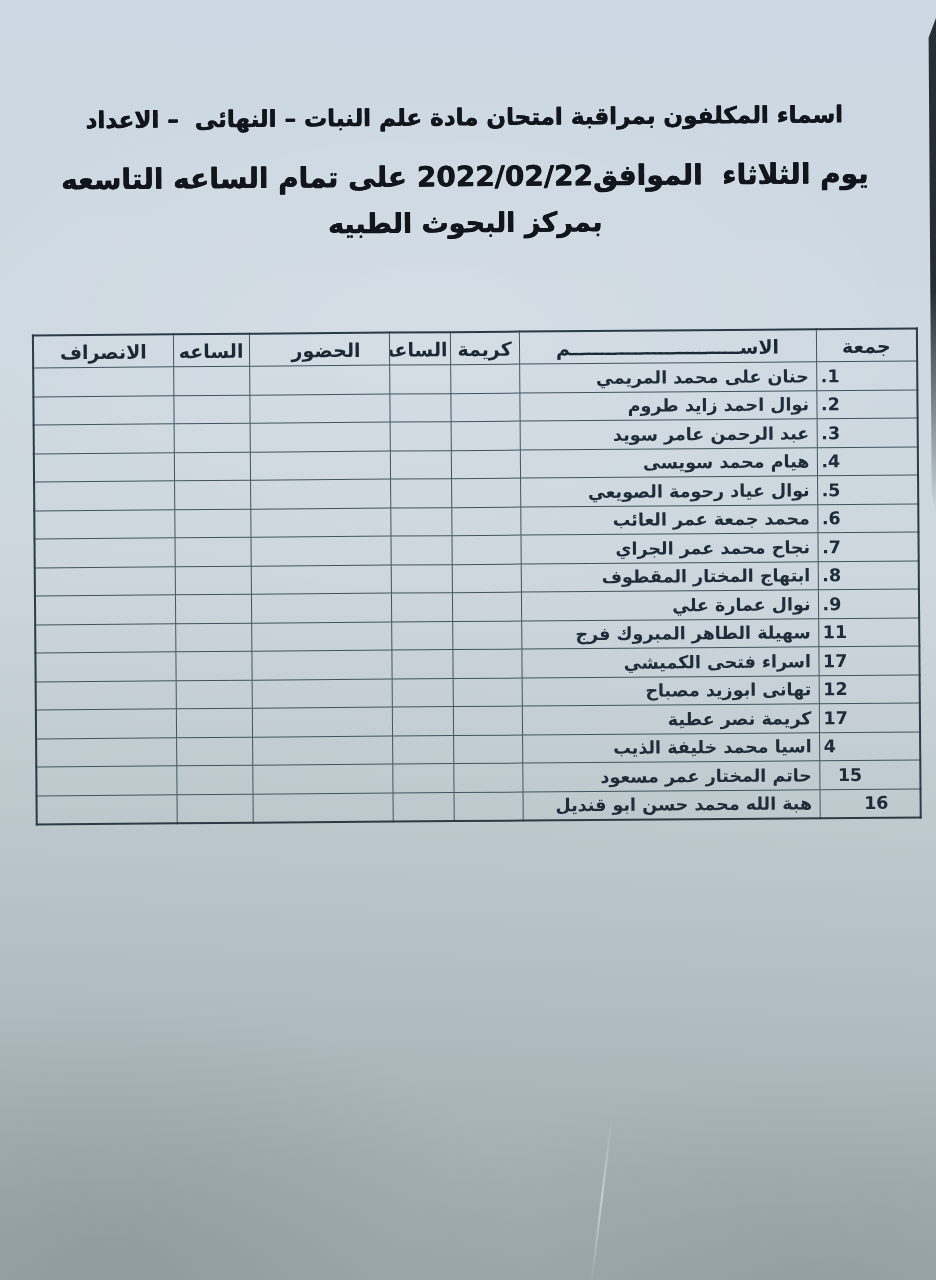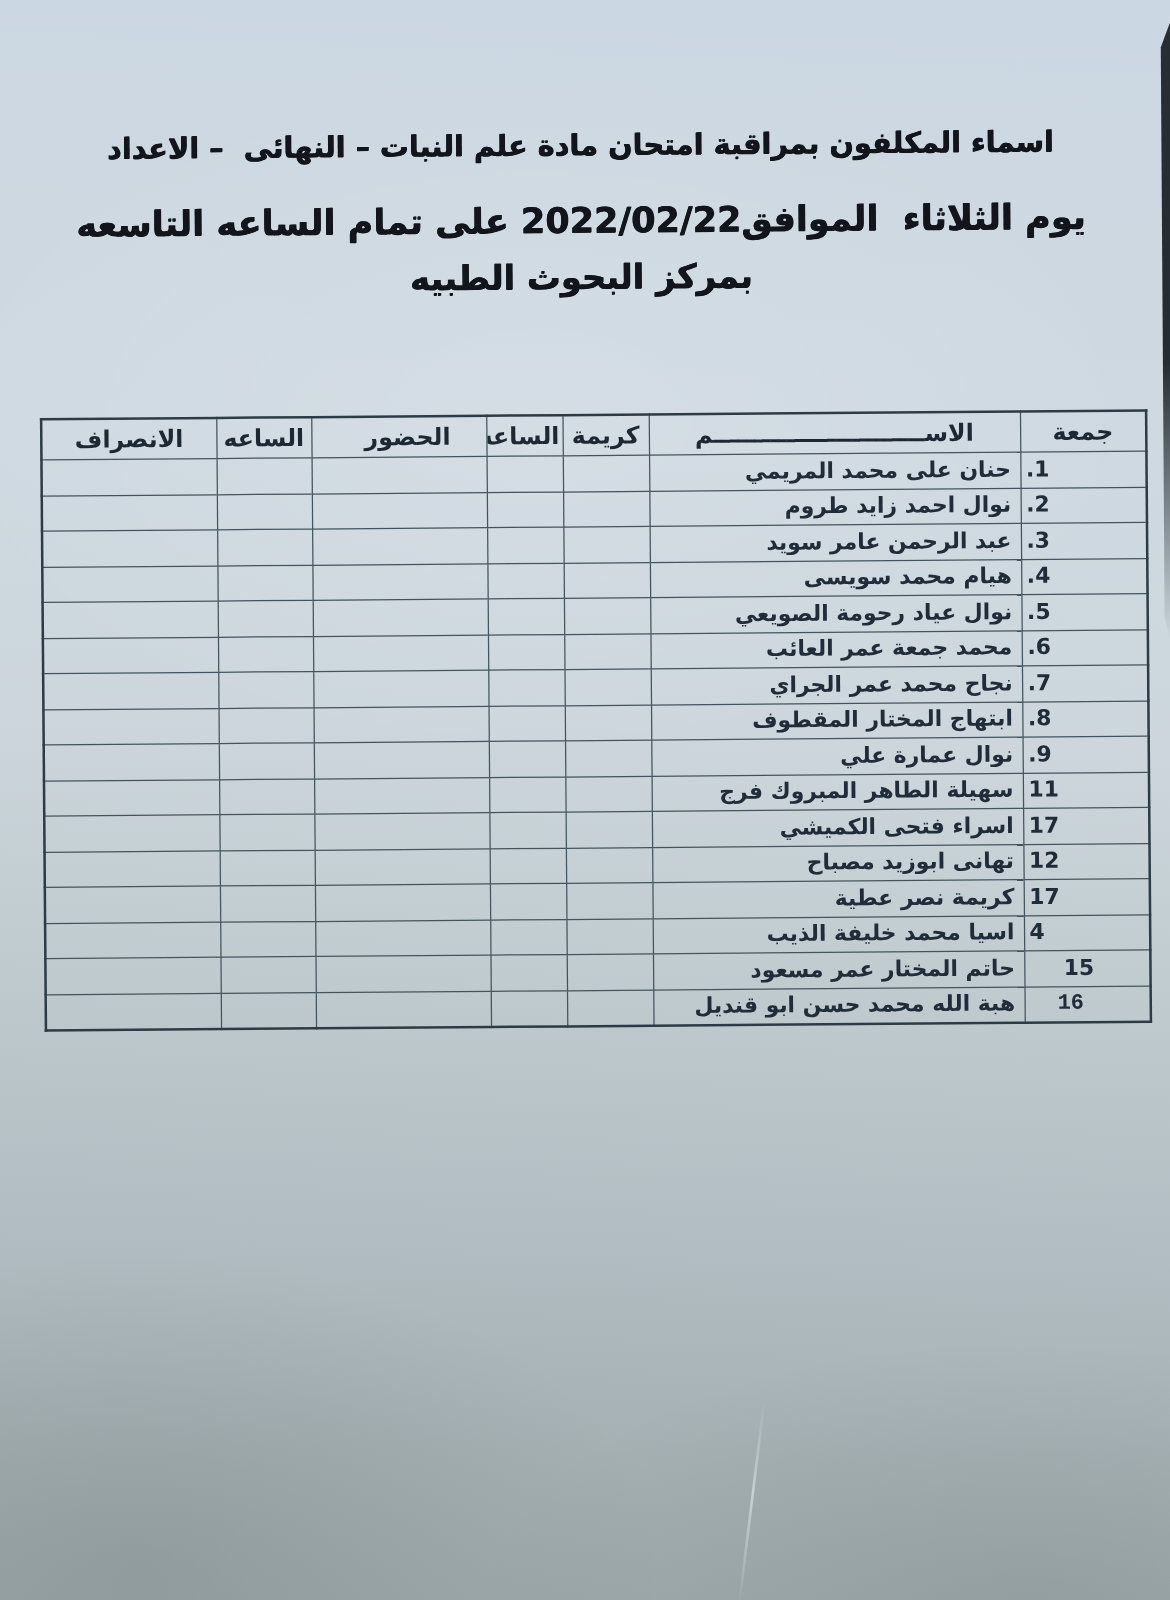--- a/index.html
+++ b/index.html
@@ -100,22 +100,22 @@
     padding: 0;
     font-size: 17.5px;
     font-weight: bold;
     color: #202c3a;
     white-space: nowrap;
     overflow: hidden;
     vertical-align: middle;
   }
   td.c-num  { text-align: left; padding-left: 4px; }
   td.c-name { text-align: right; padding-right: 7px; }
-  tbody tr:nth-child(15) td.c-num { padding-left: 31px; }
-  tbody tr:nth-child(16) td.c-num { padding-left: 26px; font-family: Liberation Mono, monospace; }
+  tbody tr:nth-child(15) td.c-num { padding-left: 18px; }
+  tbody tr:nth-child(16) td.c-num { padding-left: 44px; }
 </style>
 </head>
 <body>
 
 <div class="paper"></div>
 <div class="photo-edge"></div>
 
 <div class="sheet">
 
   <div class="title-line t1">اسماء المكلفون بمراقبة امتحان مادة علم النبات – النهائى &nbsp;– الاعداد</div>

